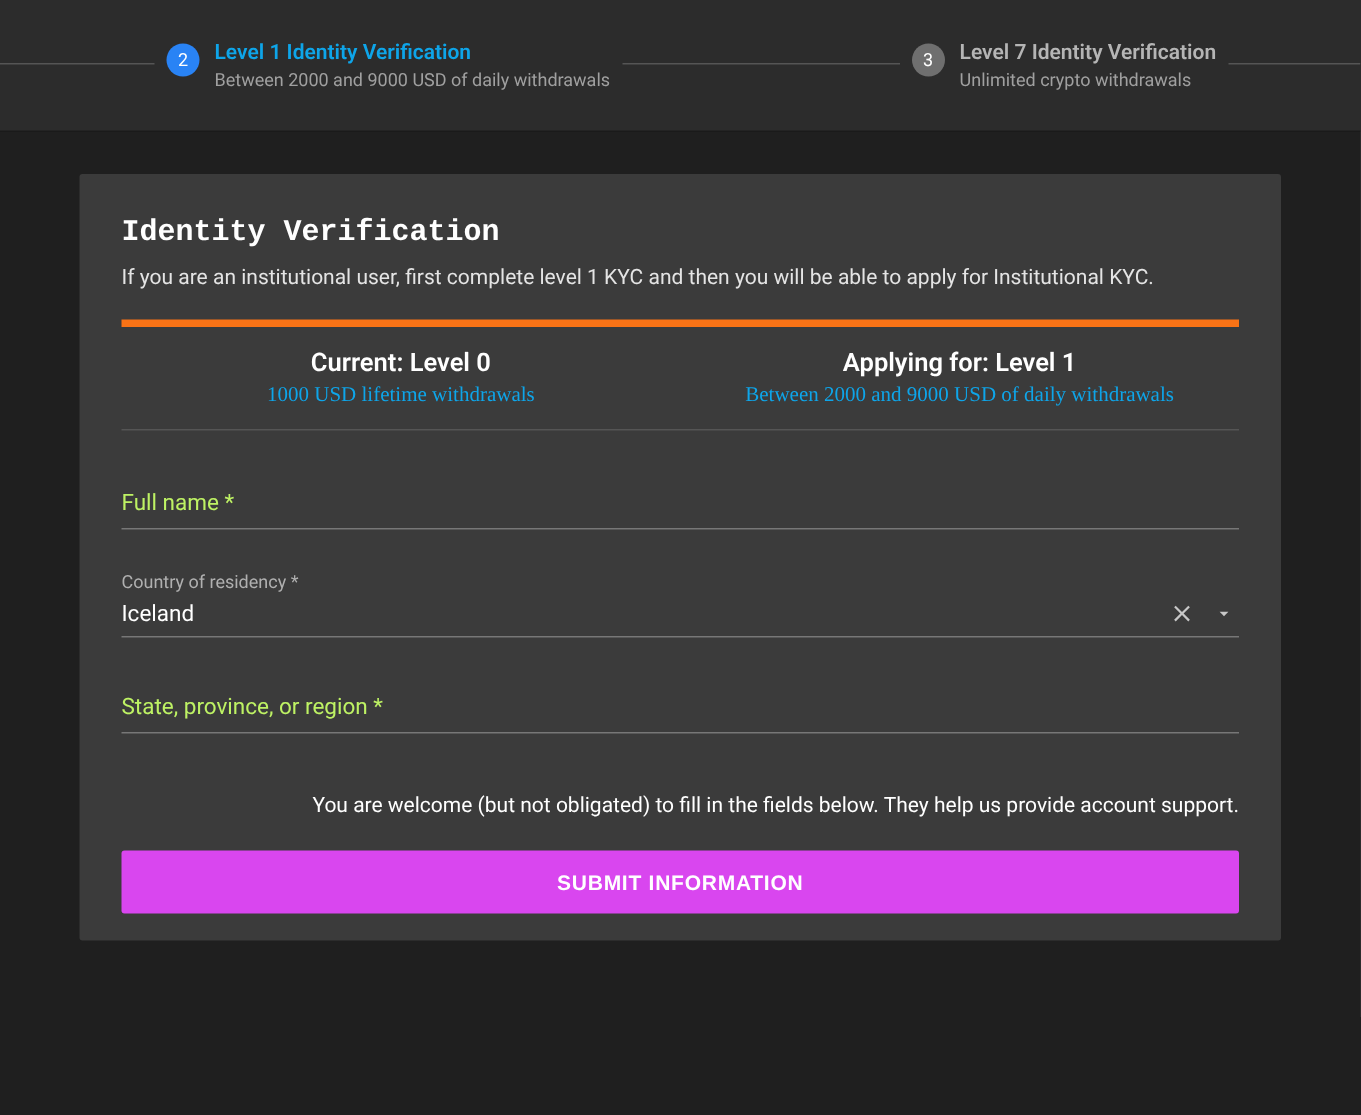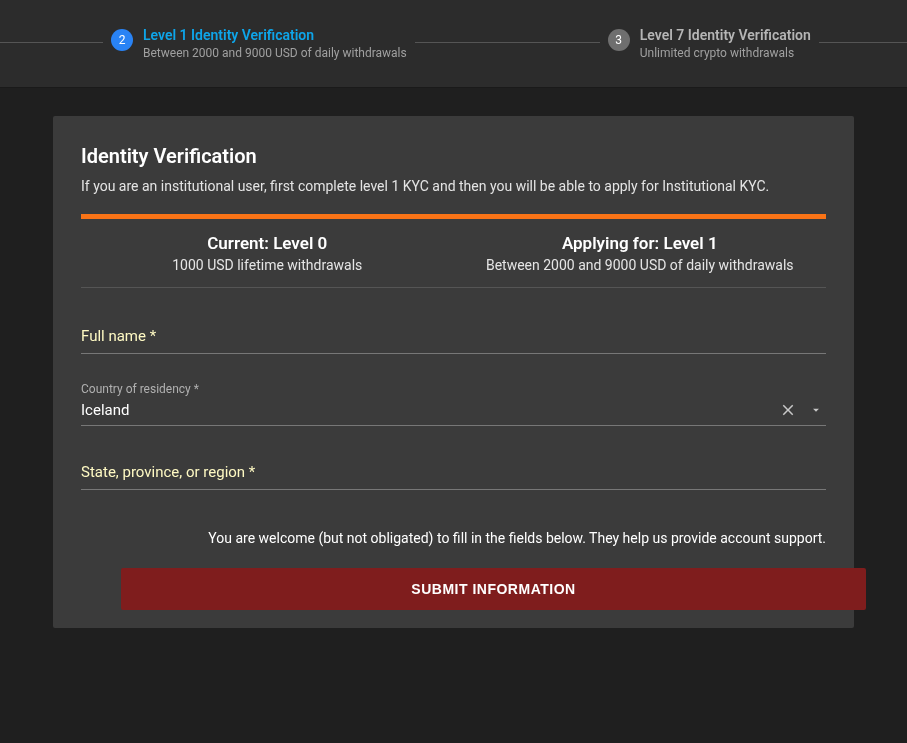--- a/index.html
+++ b/index.html
@@ -65,20 +65,21 @@
       background: #3b3b3b;
       margin: 28px 53px 0 53px;
       padding: 28px 28px 18px 28px;
       border-radius: 2px;
     }
     .card-title {
       font-size: 20px;
       font-weight: 600;
       color: #fff;
       margin-bottom: 10px;
+      font-family: Liberation Mono, monospace;
     }
     .institutional {
       font-size: 14px;
       color: #e4e4e4;
       margin-bottom: 20px;
     }
     .level-row {
       display: flex;
       border-top: 5px solid #f97316;
       border-bottom: 1px solid #555;
@@ -89,21 +90,22 @@
       text-align: center;
     }
     .level-head {
       font-size: 17px;
       font-weight: 600;
       color: #fff;
       margin-bottom: 4px;
     }
     .level-sub {
       font-size: 14px;
-      color: #e5e5e5;
+      color: #0ea5e9;
+      font-family: Liberation Serif, serif;
     }
     .form { margin-top: 36px; }
     .field {
       position: relative;
       margin-bottom: 28px;
     }
     .field-label-floating {
       font-size: 12px;
       color: #b0b0b0;
       display: block;
@@ -115,21 +117,21 @@
       border-bottom: 1px solid #777;
       padding-bottom: 4px;
       min-height: 28px;
     }
     .field-input-line.placeholder-line {
       min-height: 30px;
       padding-bottom: 6px;
     }
     .field-placeholder {
       font-size: 15px;
-      color: #fef9c3;
+      color: #bef264;
       flex: 1;
     }
     .field-value {
       font-size: 15px;
       color: #fff;
       flex: 1;
     }
     .field-icon {
       width: 20px;
       height: 20px;
@@ -142,31 +144,30 @@
     .field-icon svg { fill: #c8c8c8; }
     .optional-text {
       font-size: 14px;
       color: #fff;
       margin-bottom: 14px;
       text-align: right;
     }
     .small-field { width: 300px; }
     .submit-btn {
       width: 100%;
-      background: #7f1d1d;
+      background: #d946ef;
       color: #fff;
       border: none;
       padding: 13px 0;
       font-size: 14px;
       font-weight: 600;
       letter-spacing: 0.5px;
       cursor: pointer;
       border-radius: 2px;
       margin-top: 8px;
-      margin-left: 40px;
     }
   </style>
 </head>
 <body>
 
 <div class="stepper-bar">
   <div class="stepper-line"></div>
   <div class="stepper-inner">
     <div class="step step1">
       <div class="step-circle active">2</div>

